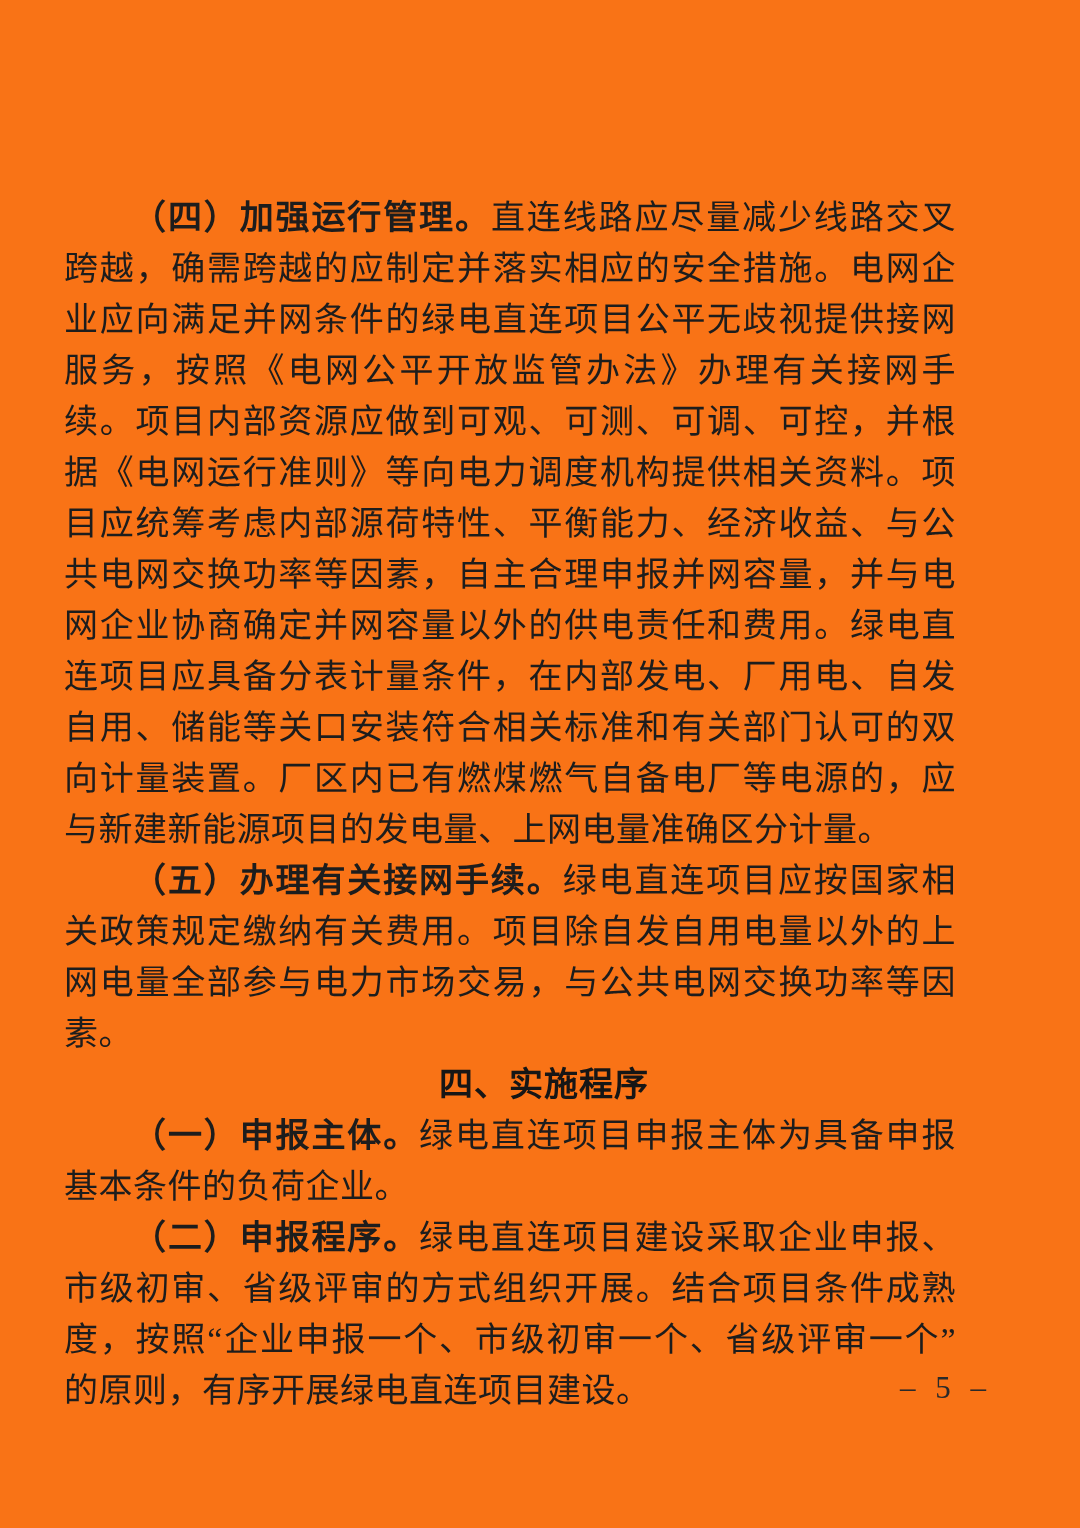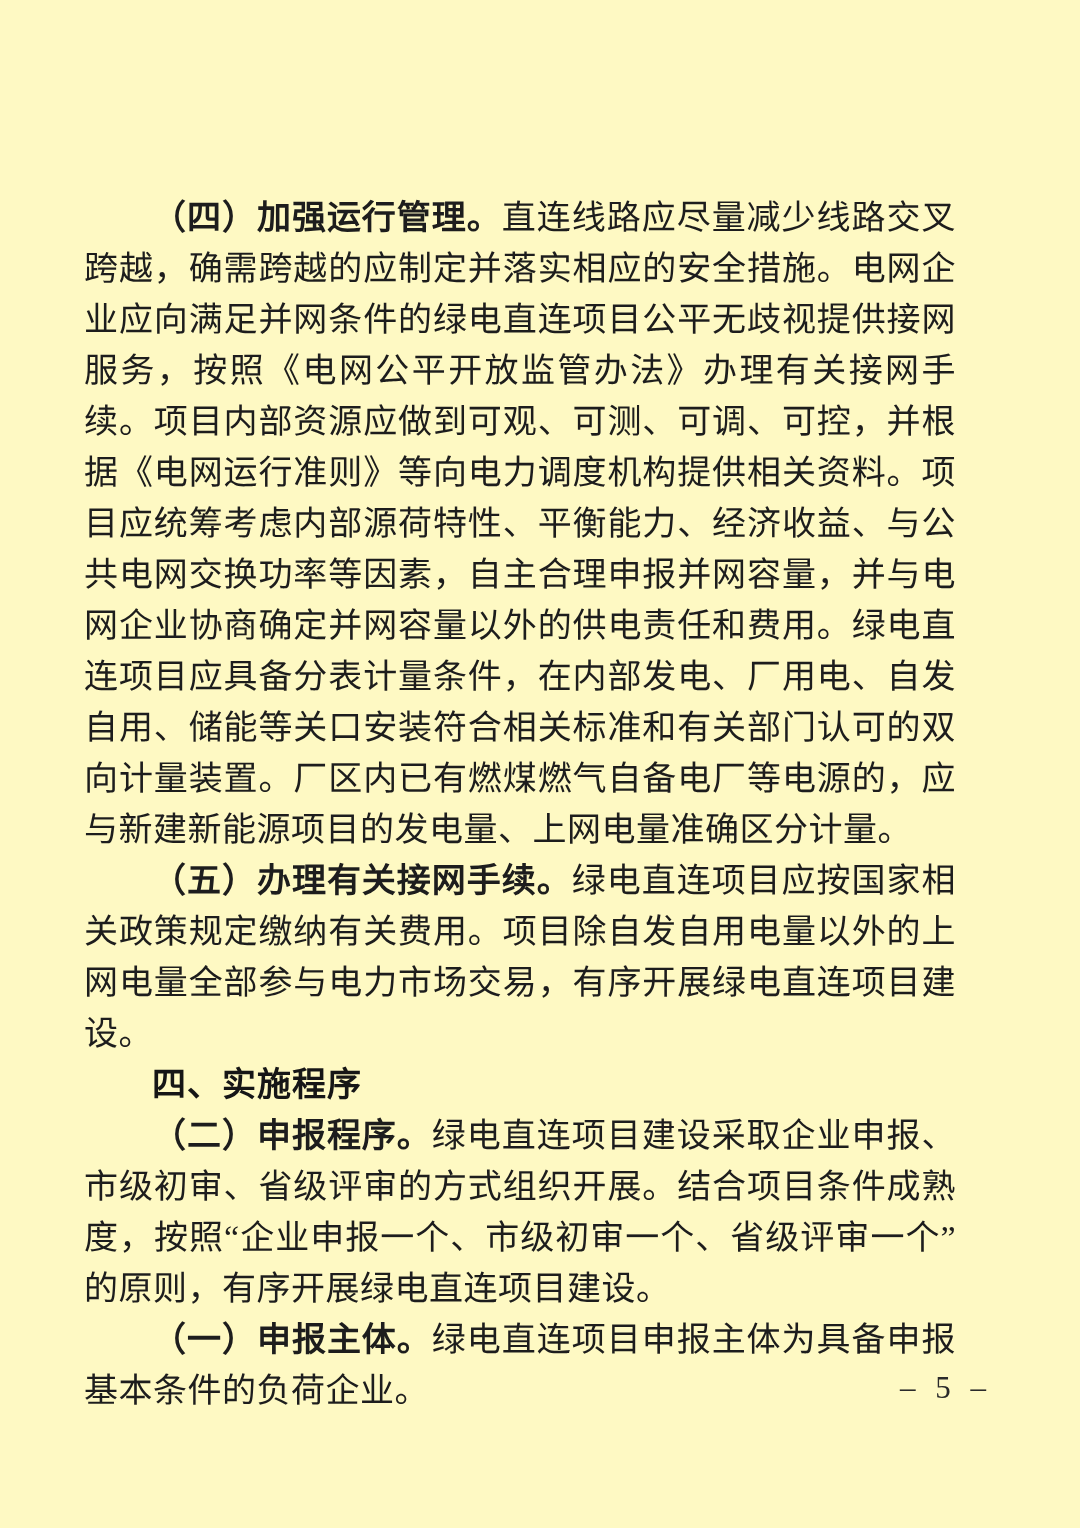--- a/index.html
+++ b/index.html
@@ -14,23 +14,23 @@
     overflow: hidden;
     font-family: "Liberation Serif", serif;
     color: #1d1d1d;
   }
   .page {
     position: absolute;
     top: 0;
     left: 0;
     width: 1080px;
     height: 1528px;
-    background: #fef9c3;
+    background: #f97316;
     box-sizing: border-box;
-    padding: 192px 124px 0 84px;
+    padding: 192px 124px 0 64px;
   }
   .doc-text p {
     margin: 0;
     font-size: 34px;
     line-height: 51px;
     text-align: justify;
     text-justify: inter-character;
     text-indent: 2em;
     letter-spacing: 0.5px;
   }
@@ -39,44 +39,45 @@
   }
   .doc-text h2.heading {
     margin: 0;
     font-family: "Liberation Sans", sans-serif;
     font-weight: bold;
     font-size: 34px;
     line-height: 51px;
     text-indent: 2em;
     letter-spacing: 1px;
     color: #161616;
+    text-align: center;
   }
   .footer {
     position: absolute;
     top: 1368px;
     right: 88px;
     font-size: 31px;
     line-height: 40px;
     color: #2a2a2a;
     font-family: "Liberation Serif", serif;
     letter-spacing: 6px;
   }
 </style>
 </head>
 <body>
 
 <main class="page">
   <div class="doc-text">
 
     <p><span class="lead">（四）加强运行管理。</span><span>直连线路应尽量减少线路交叉跨越，确需跨越的应制定并落实相应的安全措施。电网企业应向满足并网条件的绿电直连项目公平无歧视提供接网服务，按照《电网公平开放监管办法》办理有关接网手续。项目内部资源应做到可观、可测、可调、可控，并根据《电网运行准则》等向电力调度机构提供相关资料。项目应统筹考虑内部源荷特性、平衡能力、经济收益、与公共电网交换功率等因素，自主合理申报并网容量，并与电网企业协商确定并网容量以外的供电责任和费用。绿电直连项目应具备分表计量条件，在内部发电、厂用电、自发自用、储能等关口安装符合相关标准和有关部门认可的双向计量装置。厂区内已有燃煤燃气自备电厂等电源的，应与新建新能源项目的发电量、上网电量准确区分计量。</span></p>
 
-    <p><span class="lead">（五）办理有关接网手续。</span><span>绿电直连项目应按国家相关政策规定缴纳有关费用。项目除自发自用电量以外的上网电量全部参与电力市场交易，有序开展绿电直连项目建设。</span></p>
+    <p><span class="lead">（五）办理有关接网手续。</span><span>绿电直连项目应按国家相关政策规定缴纳有关费用。项目除自发自用电量以外的上网电量全部参与电力市场交易，与公共电网交换功率等因素。</span></p>
 
     <h2 class="heading">四、实施程序</h2>
 
+    <p><span class="lead">（一）申报主体。</span><span>绿电直连项目申报主体为具备申报基本条件的负荷企业。</span></p>
+
     <p><span class="lead">（二）申报程序。</span><span>绿电直连项目建设采取企业申报、市级初审、省级评审的方式组织开展。结合项目条件成熟度，按照“企业申报一个、市级初审一个、省级评审一个”的原则，有序开展绿电直连项目建设。</span></p>
-
-    <p><span class="lead">（一）申报主体。</span><span>绿电直连项目申报主体为具备申报基本条件的负荷企业。</span></p>
 
   </div>
 </main>
 
 <div class="footer">– 5 –</div>
 
 </body></html>

